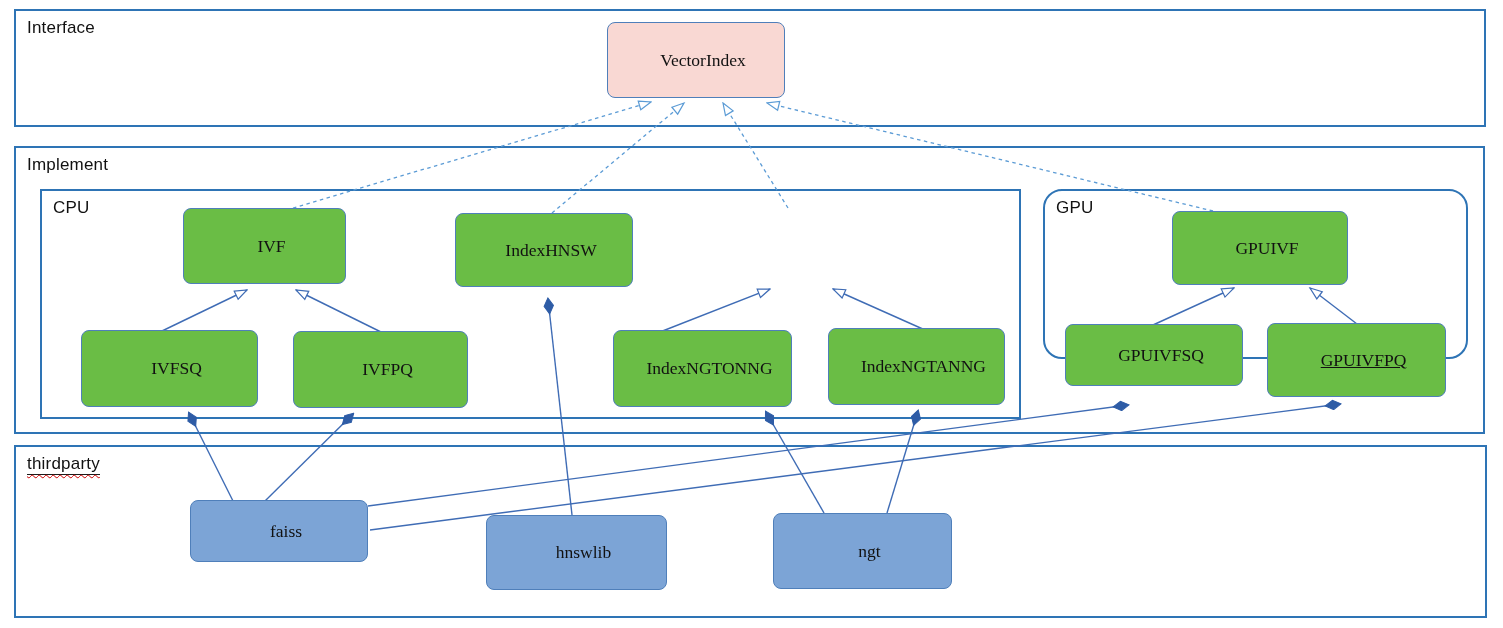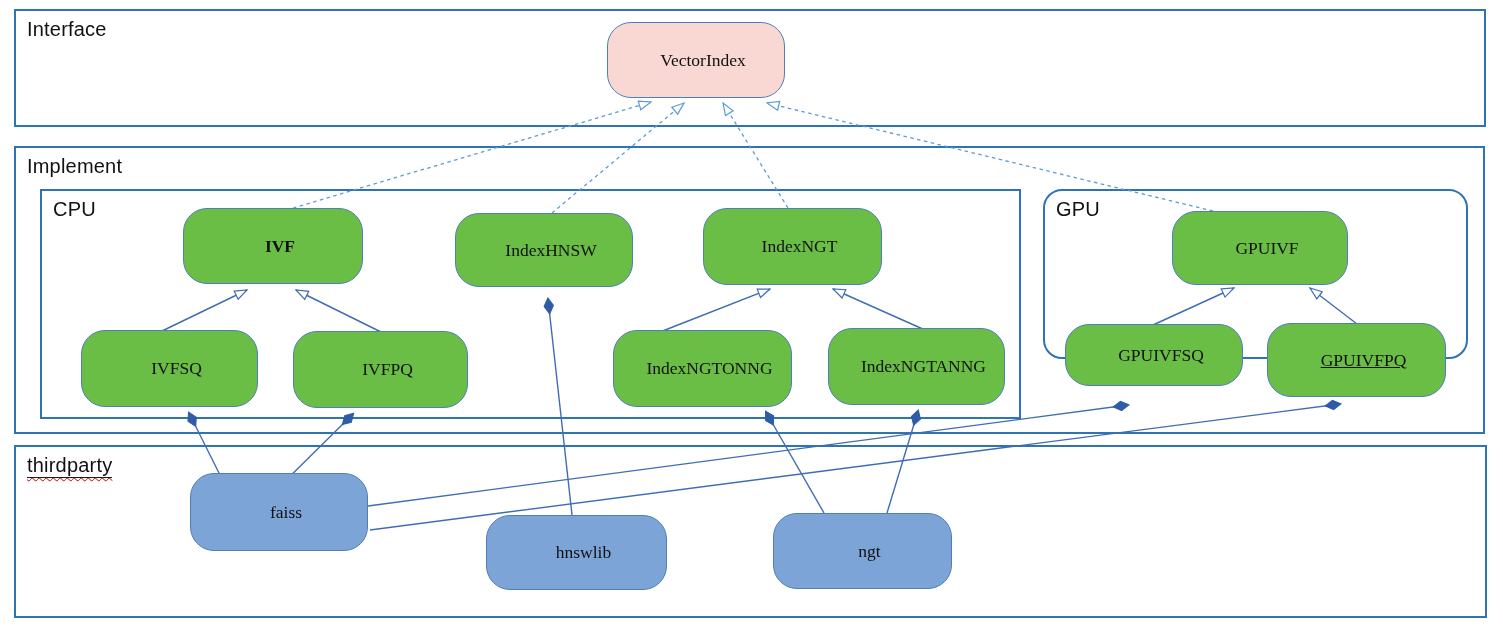--- a/index.html
+++ b/index.html
@@ -16,33 +16,33 @@
   html,body{margin:0;padding:0;background:#ffffff;}
   #canvas{
     position:relative;width:1503px;height:628px;background:#ffffff;
     font-family:"Liberation Sans",sans-serif;overflow:hidden;
   }
   .container{
     position:absolute;border:2px solid var(--container_border);
     background:transparent;box-sizing:border-box;z-index:1;
   }
   .container-label{
-    position:absolute;top:7px;left:11px;font-size:20px;color:var(--text_color);
+    position:absolute;top:7px;left:11px;font-size:17px;color:var(--text_color);
     font-family:"Liberation Sans",sans-serif;letter-spacing:0.2px;
   }
   .container-label.wavy{
     border-bottom:1px solid #1a1a1a;
     text-decoration:underline wavy #cc0000;
     text-decoration-thickness:1px;
     text-underline-offset:5px;
   }
   #edges{position:absolute;left:0;top:0;z-index:2;}
   .node{
     position:absolute;box-sizing:border-box;z-index:3;
-    border:1.5px solid var(--node_border);border-radius:24px;
+    border:1.5px solid var(--node_border);border-radius:8px;
     display:flex;align-items:center;justify-content:center;
     font-family:"Liberation Serif","DejaVu Serif",serif;
     font-size:17.5px;color:var(--text_color);padding-left:14px;
   }
   .n-green{background:var(--green_fill);}
   .n-pink{background:var(--pink_fill);}
   .n-blue{background:var(--blue_fill);}
   .edge-solid{stroke:var(--edge_solid);stroke-width:1.4;fill:none;}
   .edge-dashed{stroke:var(--edge_dashed);stroke-width:1.3;fill:none;stroke-dasharray:3.5 3.5;}
 </style>
@@ -102,31 +102,28 @@
     <line class="edge-solid" x1="370" y1="530" x2="1340" y2="404" marker-end="url(#diam)"></line>
     <line class="edge-solid" x1="572" y1="515" x2="548" y2="299" marker-end="url(#diam)"></line>
     <line class="edge-solid" x1="824" y1="513" x2="766" y2="412" marker-end="url(#diam)"></line>
     <line class="edge-solid" x1="887" y1="513" x2="918" y2="411" marker-end="url(#diam)"></line>
   </svg>
 
   <div class="node n-pink" style="left:607px;top:22px;width:178px;height:76px;">
     <span>VectorIndex</span>
   </div>
 
-  <div class="node n-green" style="left:183px;top:208px;width:180px;height:76px;font-weight:bold;">
+  <div class="node n-green" style="left:183px;top:208px;width:163px;height:76px;">
     <span>IVF</span>
   </div>
 
   <div class="node n-green" style="left:455px;top:213px;width:178px;height:74px;">
     <span>IndexHNSW</span>
   </div>
 
-  <div class="node n-green" style="left:703px;top:208px;width:179px;height:77px;">
-    <span>IndexNGT</span>
-  </div>
 
   <div class="node n-green" style="left:73px;top:330px;width:177px;height:77px;margin-left:8px;">
     <span>IVFSQ</span>
   </div>
 
   <div class="node n-green" style="left:293px;top:331px;width:175px;height:77px;">
     <span>IVFPQ</span>
   </div>
 
   <div class="node n-green" style="left:613px;top:330px;width:179px;height:77px;">
@@ -142,21 +139,21 @@
   </div>
 
   <div class="node n-green" style="left:1065px;top:324px;width:178px;height:62px;">
     <span>GPUIVFSQ</span>
   </div>
 
   <div class="node n-green" style="left:1267px;top:323px;width:179px;height:74px;text-decoration:underline;">
     <span>GPUIVFPQ</span>
   </div>
 
-  <div class="node n-blue" style="left:190px;top:473px;width:178px;height:78px;text-align:center;">
+  <div class="node n-blue" style="left:190px;top:500px;width:178px;height:62px;text-align:center;">
     <span>faiss</span>
   </div>
 
   <div class="node n-blue" style="left:486px;top:515px;width:181px;height:75px;">
     <span>hnswlib</span>
   </div>
 
   <div class="node n-blue" style="left:773px;top:513px;width:179px;height:76px;">
     <span>ngt</span>
   </div>

